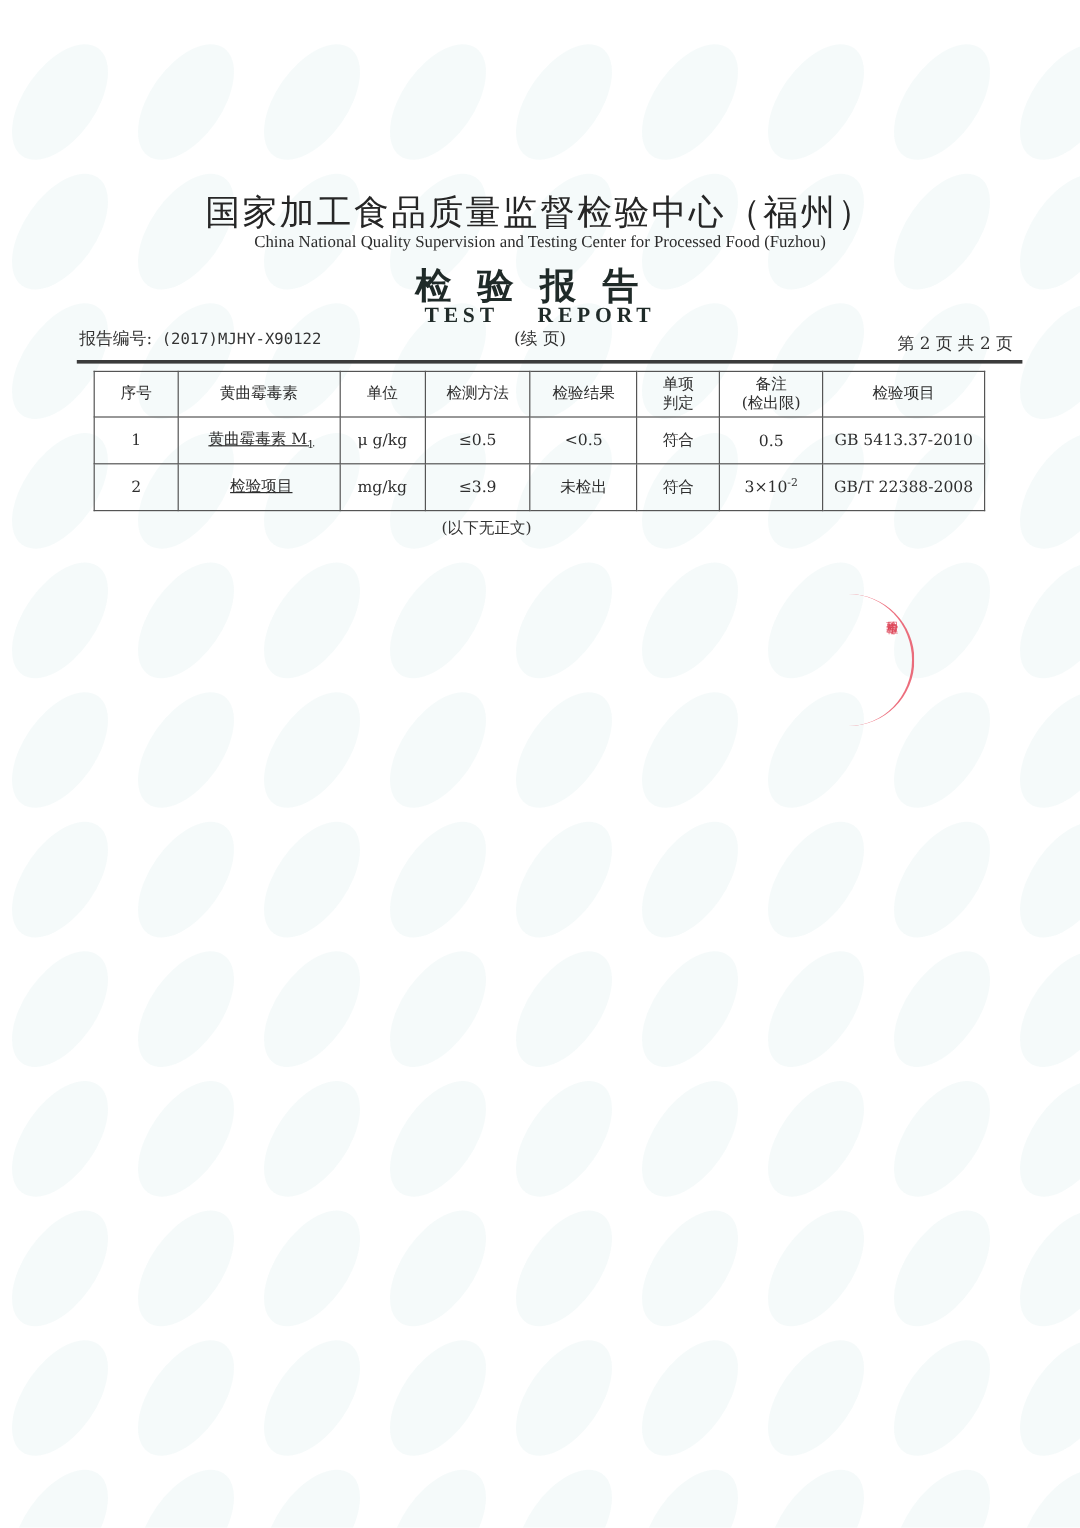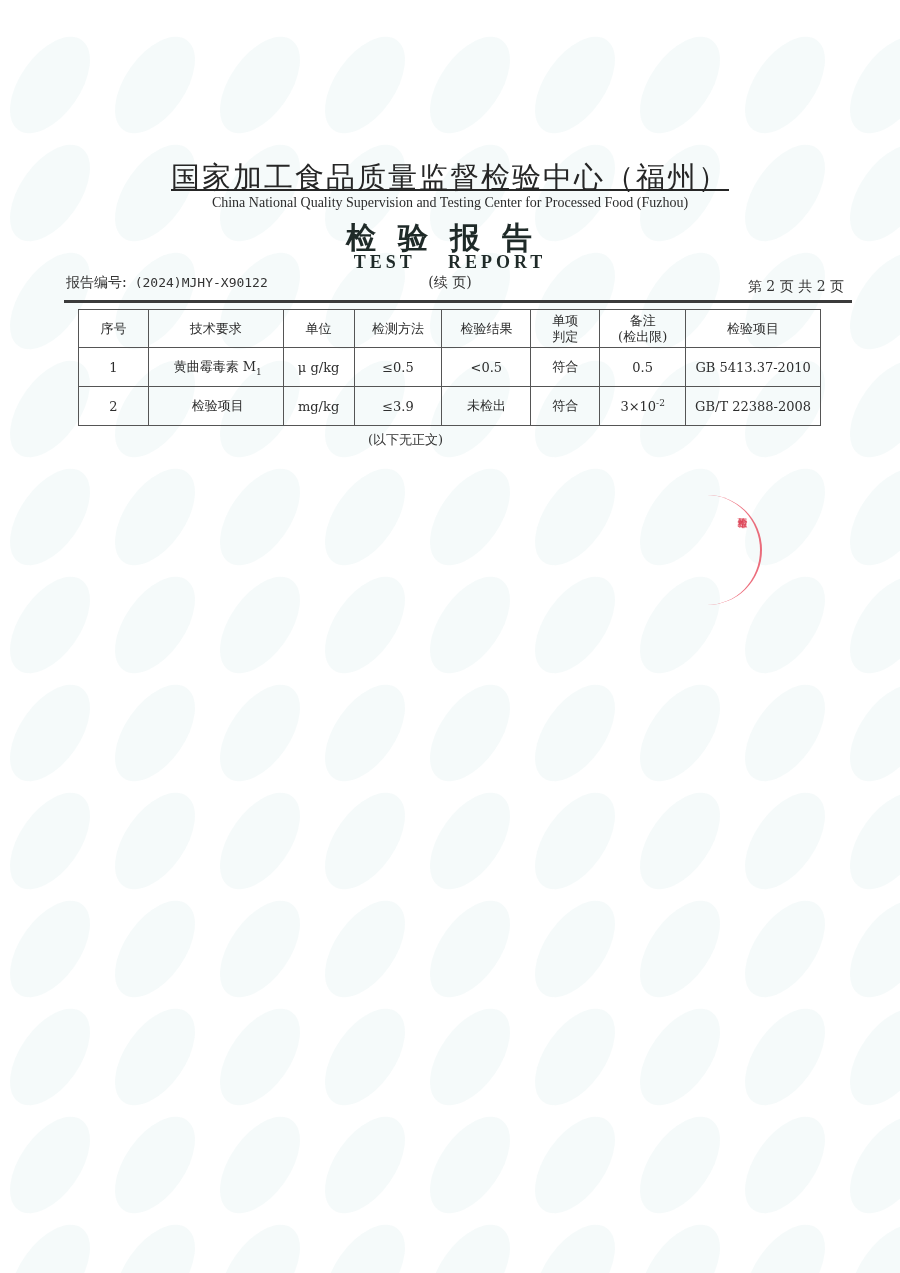--- a/index.html
+++ b/index.html
@@ -10,21 +10,21 @@
     color: #2a2a2a;
   }
   .watermark {
     position: absolute; width: 60px; height: 110px; border-radius: 50%;
     background: rgba(200, 225, 225, 0.18);
     transform: rotate(35deg);
   }
   .title-cn {
     position: absolute; top: 158px; left: 0; width: 900px; text-align: center;
     font-size: 29px; letter-spacing: 2px; color: #262626;
-    font-family: "DejaVu Sans", sans-serif; font-weight: normal; text-decoration: underline;
+    font-family: "DejaVu Sans", sans-serif; font-weight: normal;
   }
   .title-en {
     position: absolute; top: 195px; left: 0; width: 900px; text-align: center;
     font-size: 14px; color: #2c2c2c;
     font-family: "Liberation Serif", serif;
   }
   .report-cn {
     position: absolute; top: 218px; left: 0; width: 900px; text-align: center;
     font-size: 30px; letter-spacing: 22px; color: #1f2a28; font-weight: bold;
     font-family: "DejaVu Sans", sans-serif;
@@ -52,21 +52,21 @@
   table.results {
     position: absolute; top: 309px; left: 78px; width: 743px;
     border-collapse: collapse; font-size: 13px; color: #2e2e2e;
   }
   table.results td, table.results th {
     border: 1px solid #555; text-align: center; vertical-align: middle;
     font-weight: normal; padding: 0 4px;
   }
   table.results th { height: 37px; line-height: 16px; }
   table.results td { height: 38px; }
-  td.left { text-align: left; padding-left: 8px !important; }
+  td.left { text-align: left; padding-left: 8px !important; text-decoration: underline; }
   .end-note {
     position: absolute; top: 431px; left: 0; width: 811px; text-align: center;
     font-size: 13px; color: #333;
   }
   .stamp {
     position: absolute; top: 495px; left: 660px; width: 100px; height: 110px;
     border-right: 2px solid rgba(230, 60, 80, 0.75); border-radius: 0 60px 60px 0;
   }
   .stamp-text {
     position: absolute; top: 510px; left: 728px; width: 20px; font-size: 10px;
@@ -189,41 +189,41 @@
     <div class="watermark" style="left: 860px; top: 1218px;"></div>
   </div>
 
 <div class="title-cn">国家加工食品质量监督检验中心（福州）</div>
 <div class="title-en">China National Quality Supervision and Testing Center for Processed Food (Fuzhou)</div>
 <div class="report-cn">检验报告</div>
 <div class="report-en">TEST REPORT</div>
 <div class="continued">(续 页)</div>
 
 <div class="report-no">
-  <span>报告编号:</span><span class="val">(2024)MJHY-X90122</span>
+  <span>报告编号:</span><span class="val">(2017)MJHY-X90122</span>
 </div>
 <div class="page-no">第 2 页  共 2 页</div>
 
 <div class="rule"></div>
 
 <table class="results">
   <colgroup>
     <col style="width:70px">
       <col style="width:135px">
       <col style="width:71px">
       <col style="width:88px">
     <col style="width:89px">
       <col style="width:69px">
       <col style="width:86px">
       <col style="width:135px">
   </colgroup>
   <thead>
     <tr>
       <th>序号</th>
-      <th>技术要求</th>
+      <th>黄曲霉毒素</th>
       <th>单位</th>
       <th>检测方法</th>
       <th>检验结果</th>
       <th>
         <div>单项</div>
         <div>判定</div>
       </th>
       <th>
         <div>备注</div>
         <div>(检出限)</div>

